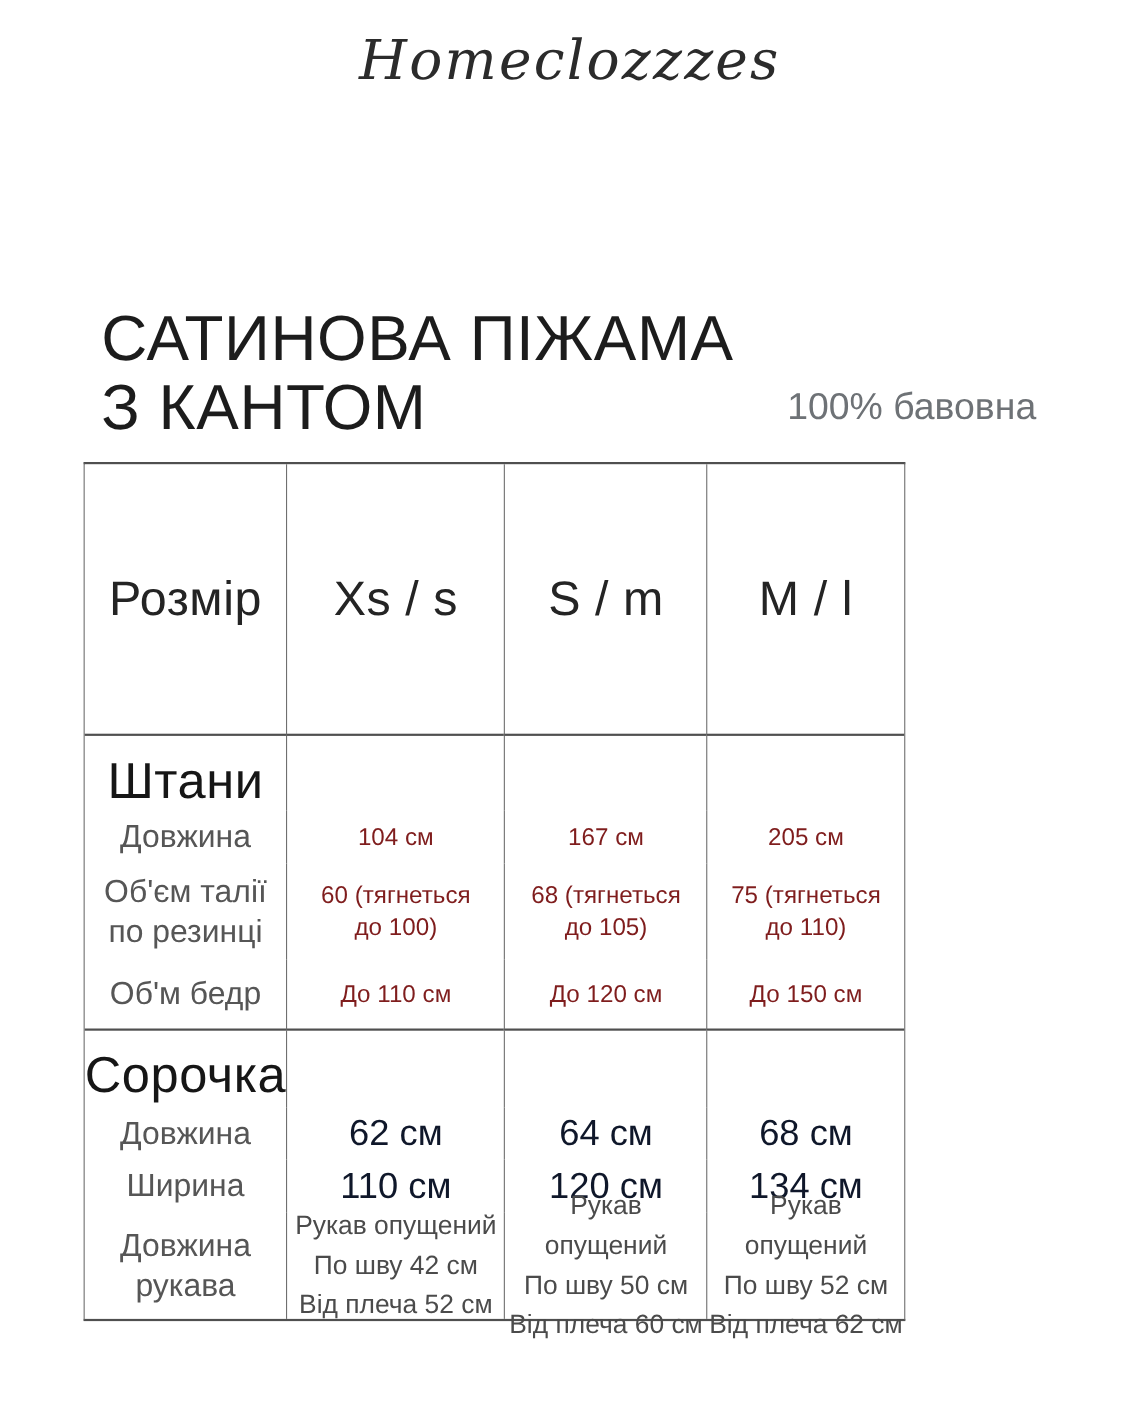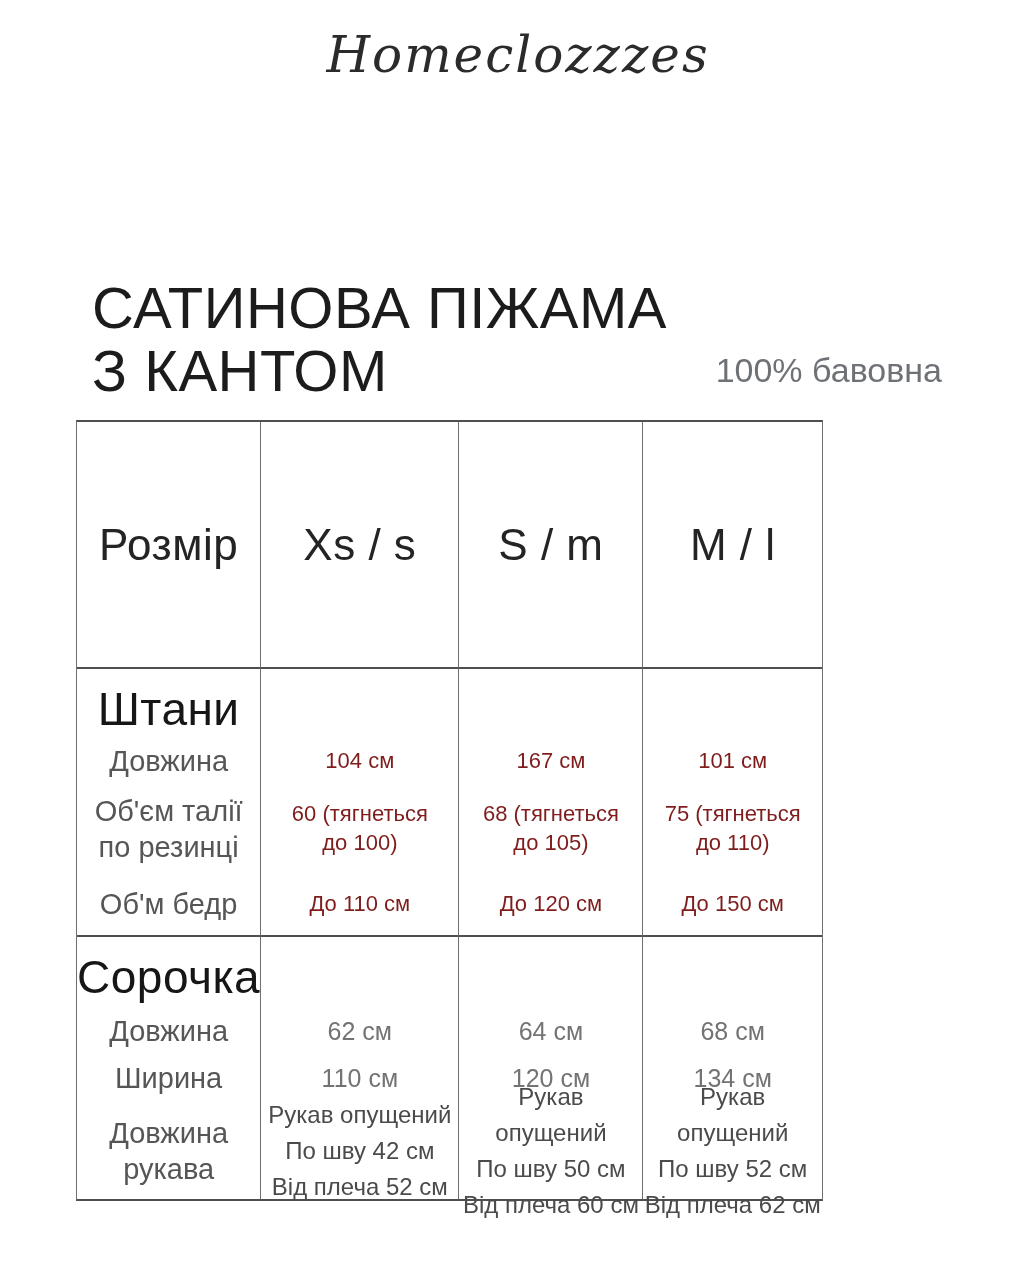--- a/index.html
+++ b/index.html
@@ -63,21 +63,21 @@
 
   .section-head {
     font-size: 46px;
     color: #161616;
     align-items: flex-start;
     padding-top: 13px;
     letter-spacing: 0.5px;
   }
   .row-label { font-size: 29px; color: #565656; line-height: 1.25; }
   .val { font-size: 22px; color: #7f1d1d; line-height: 1.3; }
-  .val-sm { font-size: 25px; color: #737373; line-height: 1.3; }
+  .val-sm { font-size: 33px; color: #0f172a; line-height: 1.3; }
   .val-multi { font-size: 24px; color: #4b4b4b; line-height: 1.5; }
 </style>
 </head>
 <body>
 
 <div class="page">
 
   <div class="logo-wrap">
     <span class="logo-text">Homeclozzzes</span>
   </div>
@@ -98,21 +98,21 @@
     <div class="cell th bl bb2">M / l</div>
 
     <div class="cell section-head">Штани</div>
     <div class="cell bl"></div>
     <div class="cell bl"></div>
     <div class="cell bl"></div>
 
     <div class="cell row-label">Довжина</div>
     <div class="cell val bl">104 см</div>
     <div class="cell val bl">167 см</div>
-    <div class="cell val bl">101 см</div>
+    <div class="cell val bl">205 см</div>
 
     <div class="cell row-label">Об'єм талії
 по резинці</div>
     <div class="cell val bl">60 (тягнеться
 до 100)</div>
     <div class="cell val bl">68 (тягнеться
 до 105)</div>
     <div class="cell val bl">75 (тягнеться
 до 110)</div>
 

